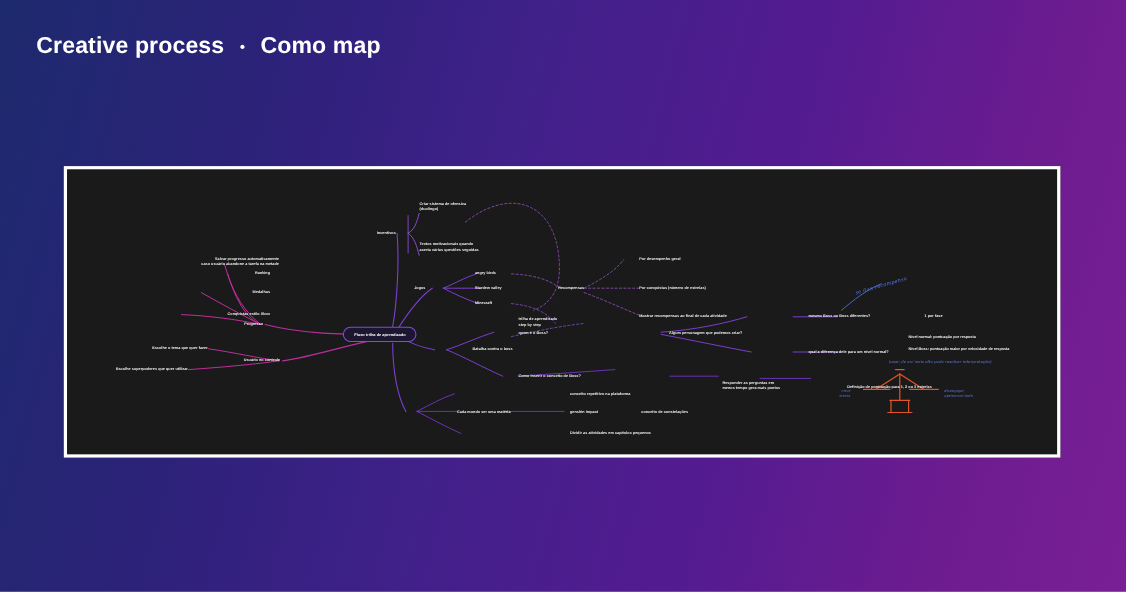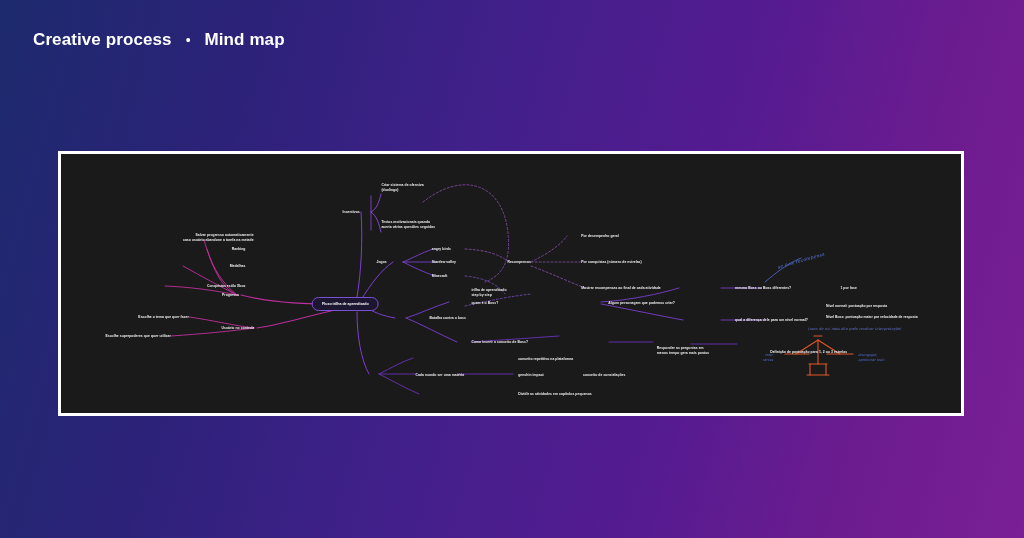--- a/index.html
+++ b/index.html
@@ -19,21 +19,21 @@
   #page-header {
     position: absolute;
     left: 33px;
     top: 30px;
     display: flex;
     align-items: center;
     gap: 10px;
   }
   .hdr-text {
     color: #ffffff;
-    font-size: 17px;
+    font-size: 21px;
     font-weight: bold;
     letter-spacing: 0.1px;
     white-space: nowrap;
   }
   .hdr-dot {
     color: #ffffff;
     font-size: 14px;
     line-height: 1;
     padding: 0 4px;
   }
@@ -124,21 +124,21 @@
     line-height: 1.4;
     white-space: pre-line;
   }
 </style>
 </head>
 <body>
 
 <div id="page-header">
   <span class="hdr-text">Creative process</span>
   <span class="hdr-dot">•</span>
-  <span class="hdr-text">Mind map</span>
+  <span class="hdr-text">Como map</span>
 </div>
 
 <div id="mindmap-frame">
   <div id="mindmap-canvas">
 
     <svg id="edge-layer" viewBox="0 0 900 259">
       <g fill="none" stroke-linecap="round">
 
         <path d="M284 150 C 250 150, 215 150, 180 141" stroke="#bb2f9c" stroke-width="1.1"></path>
 

